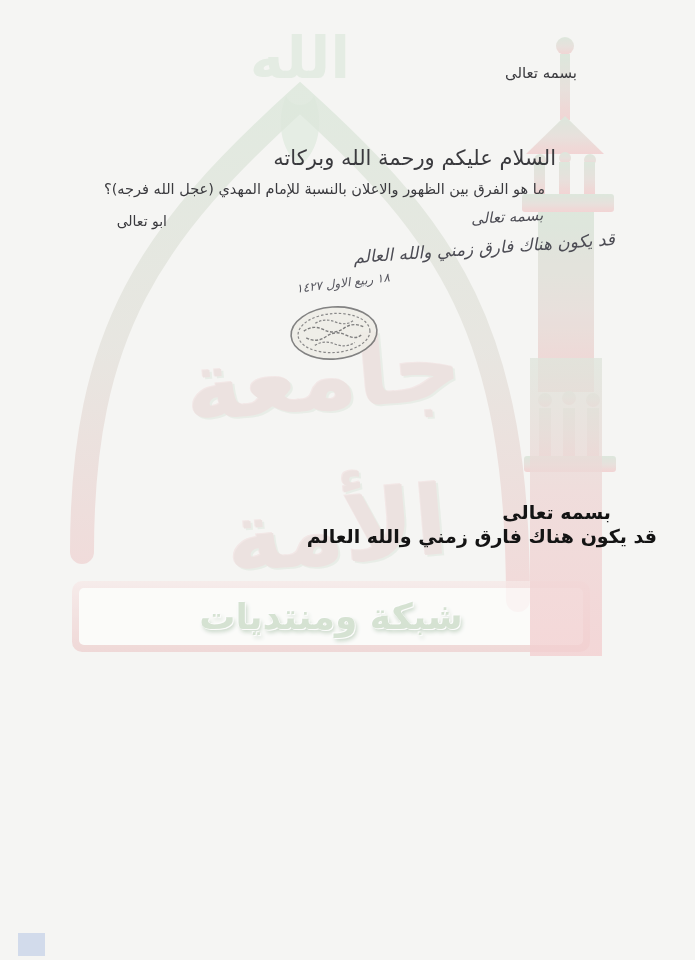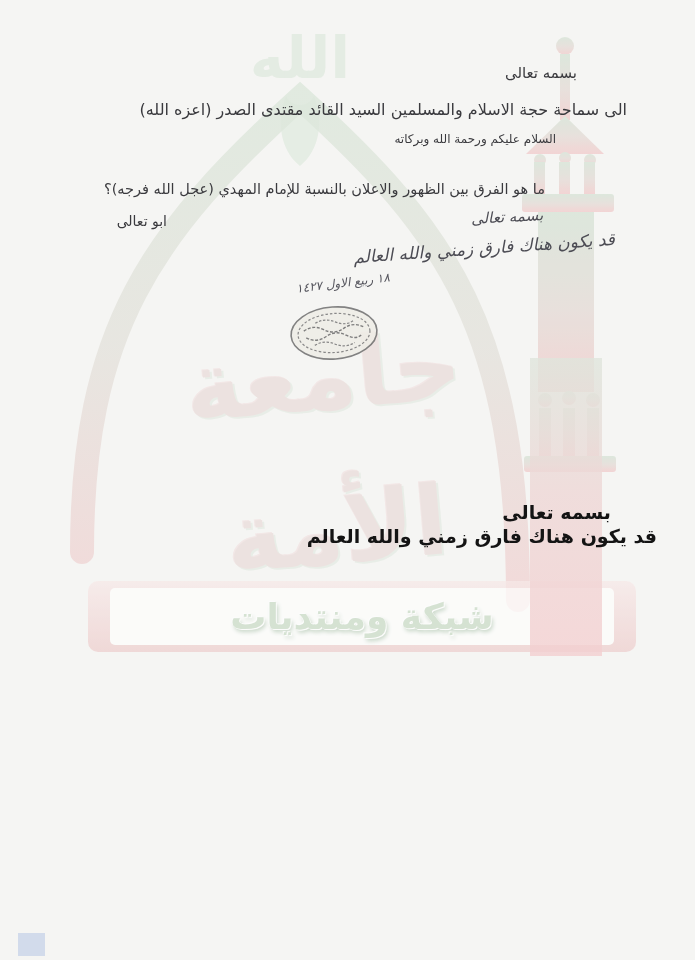--- a/index.html
+++ b/index.html
@@ -12,23 +12,23 @@
   .wm-svg{position:absolute;left:0;top:0;z-index:1;}
   .wm-callig{
     position:absolute;left:120px;top:300px;width:420px;z-index:1;
     font-size:96px;font-weight:bold;line-height:1.6;text-align:center;
     transform:rotate(-5deg);
     color:#e6d4d2;opacity:.55;
     text-shadow:2px 2px 0 #dfe8de,-1px -1px 0 #f0dcdc;
     direction:rtl;
   }
   .banner{
-    position:absolute;left:88px;top:581px;width:504px;height:57px;z-index:2;
+    position:absolute;left:72px;top:581px;width:504px;height:57px;z-index:2;
     background:linear-gradient(#f7e9e8,#eecfce);
-    border-radius:10px;padding:7px 22px;opacity:.75;
+    border-radius:10px;padding:7px 7px;opacity:.75;
   }
   .banner-inner{
     width:100%;height:100%;background:#fdfdfc;border-radius:5px;
     display:flex;align-items:center;justify-content:center;
   }
   .banner-text{
     font-size:36px;font-weight:bold;direction:rtl;
     color:#cbdcc8;
     text-shadow:1px 1px 0 #ffffff,-1px -1px 0 #ffffff,2px 3px 4px #b9cdb9;
     letter-spacing:2px;
@@ -42,21 +42,21 @@
     position:absolute;left:18px;top:933px;width:27px;height:23px;z-index:2;
     background:#c9d4e9;opacity:.8;
   }
   
   .t{
     position:absolute;z-index:5;direction:rtl;white-space:nowrap;
     font-family:"DejaVu Sans",sans-serif;color:#3a3a3e;
   }
   .t-basmala   {top:64px; right:118px;font-size:15px;}
   .t-addressee {top:100px;right:68px; font-size:16px;}
-  .t-greeting  {top:132px;right:139px;font-size:12px;text-align:center;}
+  .t-greeting  {top:146px;right:139px;font-size:21px;text-align:center;}
   .t-question  {top:181px;right:150px;font-size:14.5px;margin-left:36px;}
   .t-sender    {top:213px;right:528px;font-size:14px;}
   
   .hw{
     position:absolute;z-index:5;direction:rtl;white-space:nowrap;
     font-family:"DejaVu Sans",sans-serif;font-style:italic;color:#4c4c54;
   }
   .hw-basmala{top:208px;right:152px;font-size:15px;transform:rotate(-3deg);letter-spacing:3px;}
   .hw-answer {top:238px;right:80px; font-size:17px;transform:rotate(-4deg);letter-spacing:2px;}
   .hw-date   {top:276px;right:305px;font-size:12px;transform:rotate(-7deg);letter-spacing:1px;color:#55555d;}
@@ -123,21 +123,20 @@
     <div class="banner-inner">
       <span class="banner-text">شبكة ومنتديات</span>
     </div>
   </div>
 
   <div class="pink-column"></div>
 
   <div class="blue-mark"></div>
 
   <div class="t t-basmala" dir="rtl">بسمه تعالى</div>
-  <div class="t t-addressee" dir="rtl">الى سماحة حجة الاسلام والمسلمين السيد القائد مقتدى الصدر (اعزه الله)</div>
   <div class="t t-greeting" dir="rtl">السلام عليكم ورحمة الله وبركاته</div>
   <div class="t t-question" dir="rtl">ما هو الفرق بين الظهور والاعلان بالنسبة للإمام المهدي (عجل الله فرجه)؟</div>
   <div class="t t-sender" dir="rtl">ابو تعالى</div>
 
   <div class="hw hw-basmala" dir="rtl">بسمه تعالى</div>
   <div class="hw hw-answer" dir="rtl">قد يكون هناك فارق زمني والله العالم</div>
   <div class="hw hw-date" dir="rtl">١٨ ربيع الاول ١٤٢٧</div>
 
   <svg class="stamp" width="92" height="60" viewBox="0 0 92 60">
     <ellipse cx="46" cy="30" rx="43" ry="26" fill="#efede7" stroke="#6f6f6f" stroke-width="1.6"></ellipse>

